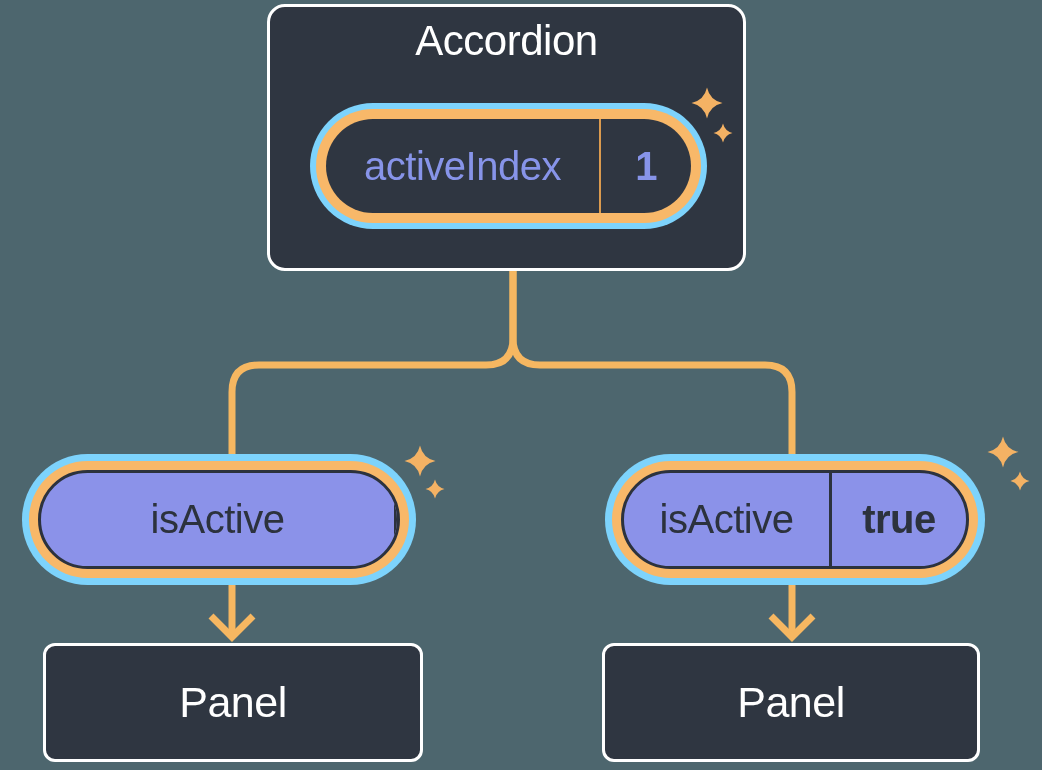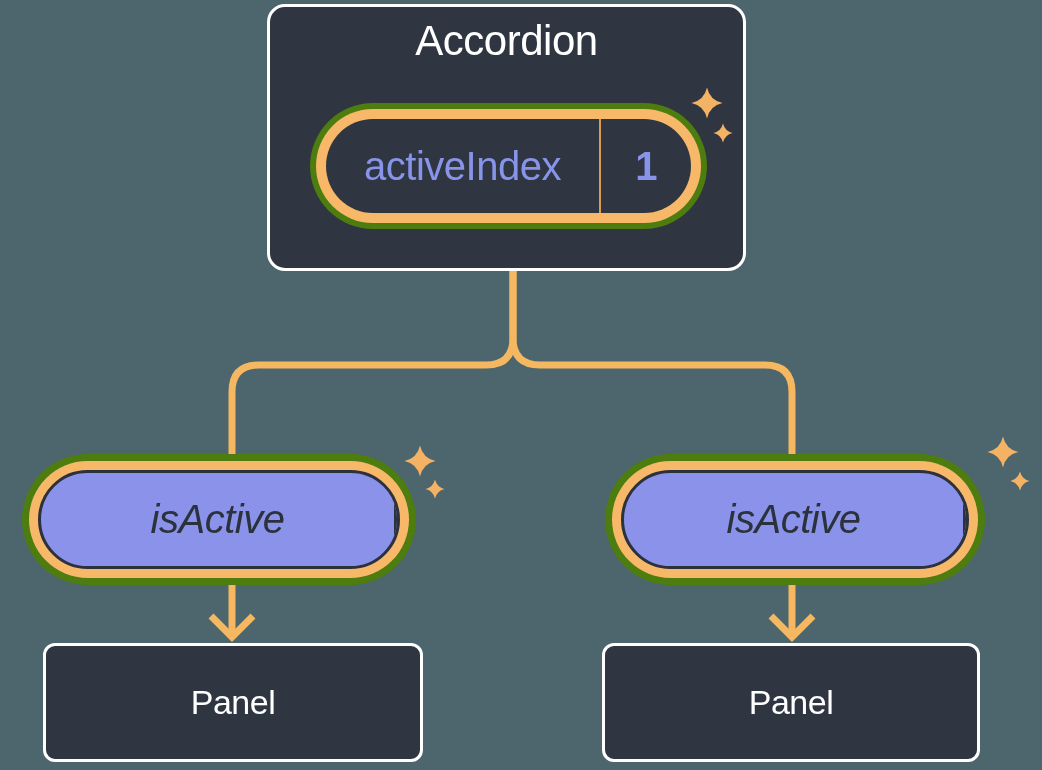--- a/index.html
+++ b/index.html
@@ -19,29 +19,29 @@
   .box--accordion{left:267px;top:4px;width:479px;height:267px;border-radius:18px;}
   .box--panel{border-radius:12px;display:flex;align-items:center;justify-content:center;}
   .box--panel-left{left:43px;top:643px;width:380px;height:119px;}
   .box--panel-right{left:602px;top:643px;width:378px;height:119px;}
 
   .box-title{
     color:#ffffff;font-size:42px;font-weight:500;letter-spacing:-0.5px;
     text-align:center;margin-top:10px;
   }
   .panel-title{
-    color:#ffffff;font-size:34px;font-weight:500;letter-spacing:-0.5px;
+    color:#ffffff;font-size:43px;font-weight:500;letter-spacing:-0.5px;
   }
 
   .pill{
     position:absolute;z-index:2;box-sizing:border-box;
-    background:#4d7c0f;border-radius:999px;padding:6px;
+    background:#7dd3fc;border-radius:999px;padding:6px;
   }
   .pill--root{left:310px;top:103px;width:397px;height:126px;}
-  .pill--child{padding:7px;font-style:italic;}
+  .pill--child{padding:7px;}
   .pill--child-left{left:22px;top:454px;width:394px;height:131px;}
   .pill--child-right{left:605px;top:454px;width:380px;height:131px;}
 
   .pill__light{
     box-sizing:border-box;height:100%;
     background:#f8b869;border-radius:999px;padding:10px;
   }
   .pill--child .pill__light{padding:9px;}
 
   .pill__core{
@@ -105,20 +105,23 @@
   </div>
 </div>
 
 <div class="pill pill--child pill--child-right">
   <div class="pill__light">
     <div class="pill__core pill__core--purple">
       <div class="pill__seg pill__seg--name">
         <span class="t-state t-ink">isActive</span>
       </div>
       <div class="pill__divider pill__divider--ink"></div>
+      <div class="pill__seg" style="width:134px;">
+        <span class="t-state t-ink t-bold">true</span>
+      </div>
     </div>
   </div>
 </div>
 
 <div class="box box--panel box--panel-left">
   <span class="panel-title">Panel</span>
 </div>
 <div class="box box--panel box--panel-right">
   <span class="panel-title">Panel</span>
 </div>

